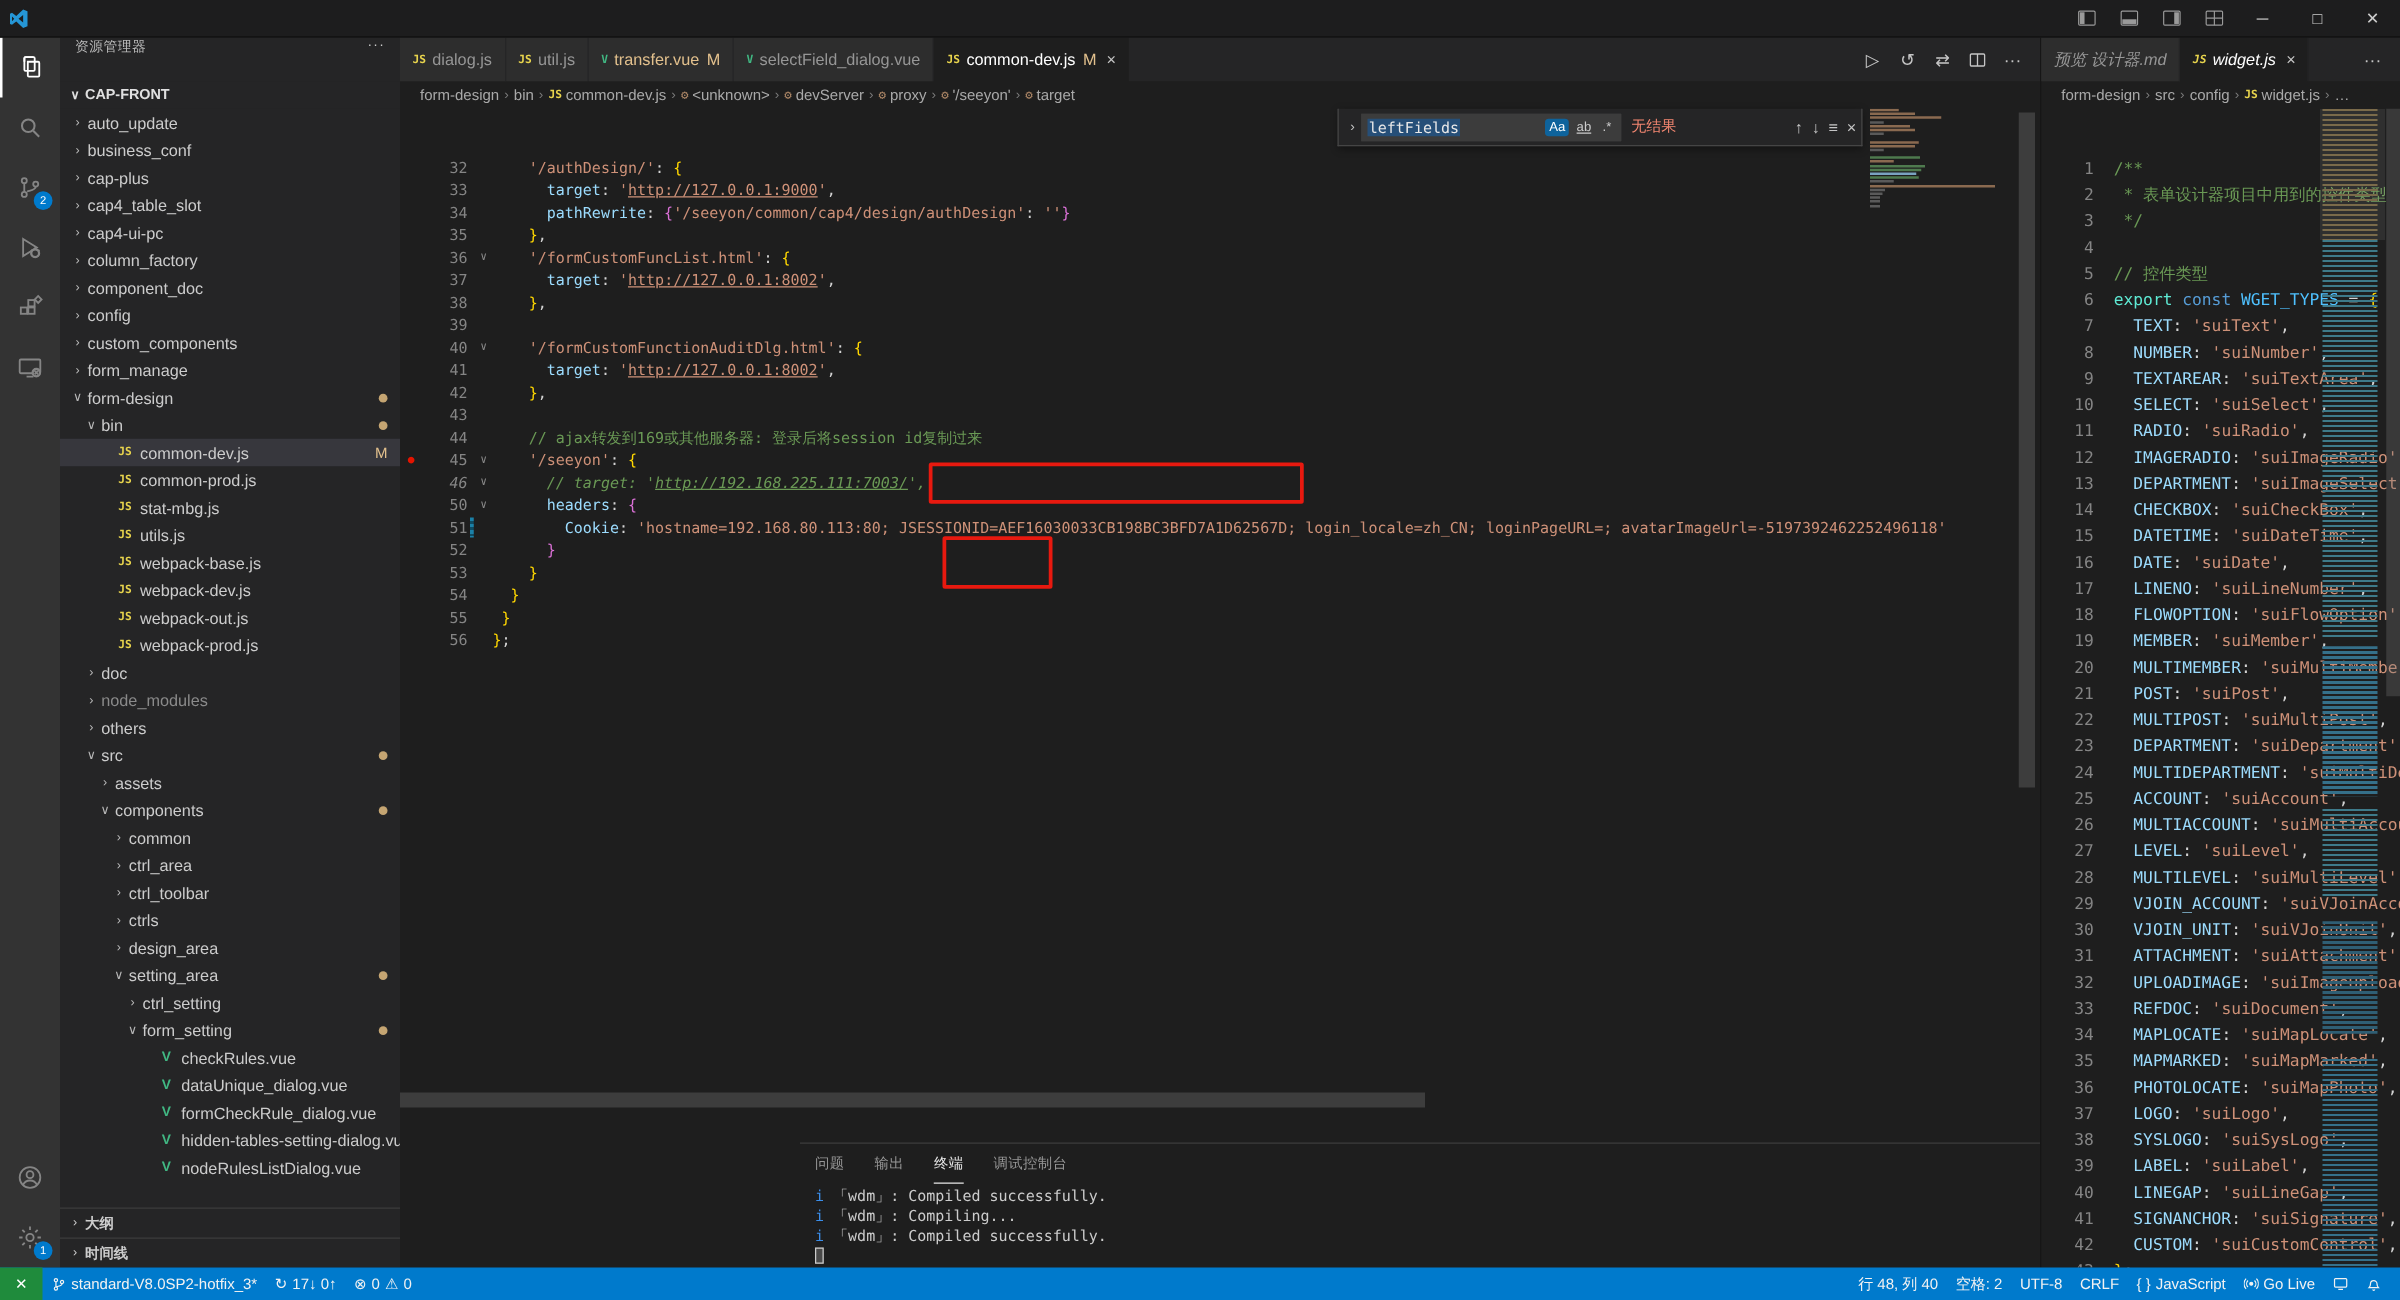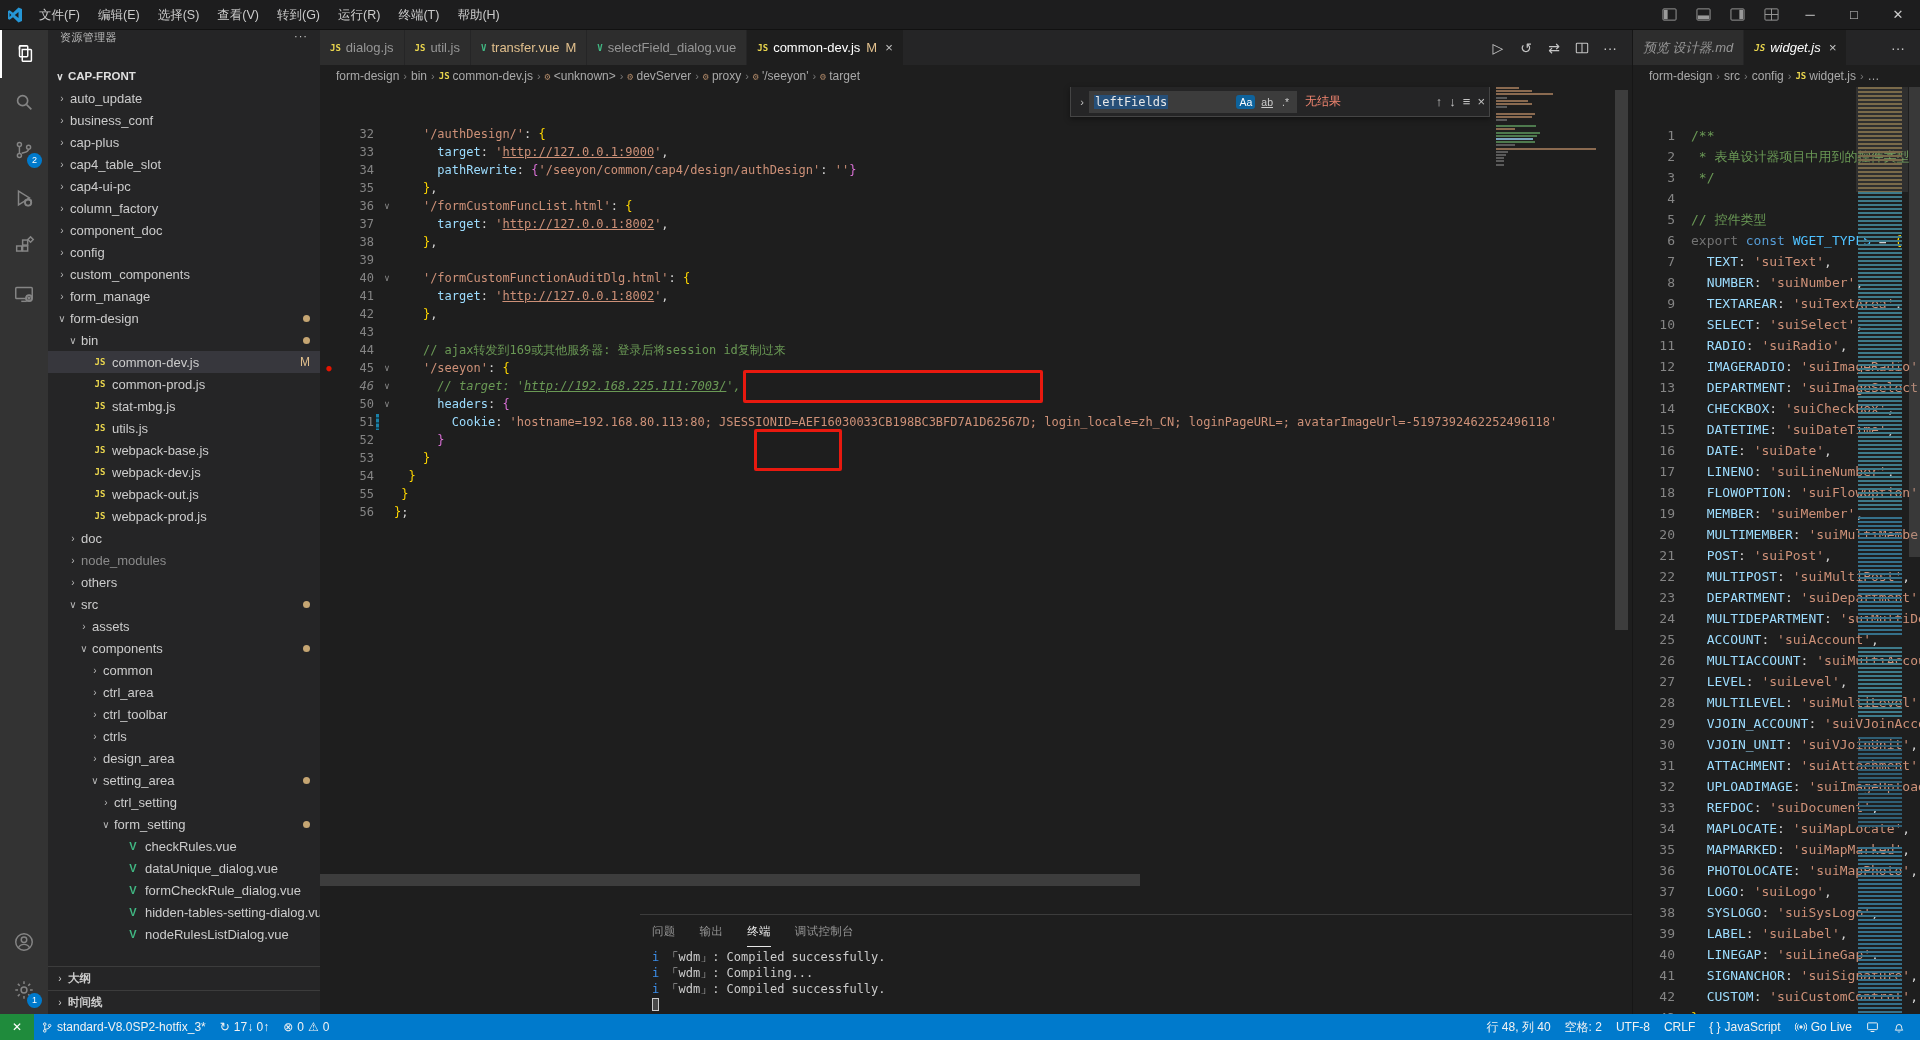--- a/index.html
+++ b/index.html
@@ -77,21 +77,21 @@
   .code-line .g-dirty.mod::before { content:""; position:absolute; left:2px; top:1px; bottom:1px; width:3px;
      background:repeating-linear-gradient(180deg,#1b81a8 0 3px,#0f4c63 3px 5px); }
   .code-line .g-fold { width:14px; flex:none; text-align:center; color:#8a8a8a; font-size:9px; }
   .code-line .ctext { white-space:pre; flex:none; }
   .code-line.cur { border-top:1px solid #323232; border-bottom:1px solid #323232; }
   .code-line.cur .g-ln { color:#c6c6c6; }
   .c-p{color:#d4d4d4} .c-k{color:#9cdcfe} .c-s{color:#ce9178}
   .c-su{color:#ce9178; text-decoration:underline}
   .c-c{color:#6a9955} .c-cu{color:#6a9955; text-decoration:underline}
   .c-b1{color:#ffd700} .c-b2{color:#da70d6}
-  .c-kw1{color:#737373} .c-kw2{color:#569cd6} .c-id{color:#4fc1ff}
+  .c-kw1{color:#5eead4} .c-kw2{color:#569cd6} .c-id{color:#4fc1ff}
 
   
   .rcode-line { height:21px; line-height:21px; display:flex; font-family:"DejaVu Sans Mono",monospace; font-size:13px; }
   .rcode-line .g-ln { width:42px; flex:none; text-align:right; color:#858585; padding-right:0; }
   .rcode-line .gap { width:16px; flex:none; }
   .rcode-line .ctext { white-space:pre; flex:none; }
 
   
   #find-widget { position:absolute; top:57px; right:142px; width:420px; height:30px; background:#252526;
     border:1px solid #454545; border-top:none; display:flex; align-items:center; padding:0 4px; z-index:30;
@@ -139,30 +139,20 @@
 </style>
 </head>
 <body>
 
 <div id="titlebar">
   <div id="vscode-logo">
     <svg width="16" height="16" viewBox="0 0 16 16">
         <path fill="#2596d6" d="M11.5 0.6 6 5.8 2.6 3.2 1 3.9v8.2l1.6.7L6 10.2l5.5 5.2 3.5-1.5v-11.8zM2.6 9.9V6.1L4.4 8zM11.5 11 7.8 8l3.7-3z"></path>
       </svg>
   </div>
-  <div id="menubar" style="display: flex;">
-      <span class="menu-item">文件(F)</span>
-      <span class="menu-item">编辑(E)</span>
-      <span class="menu-item">选择(S)</span>
-      <span class="menu-item">查看(V)</span>
-      <span class="menu-item">转到(G)</span>
-      <span class="menu-item">运行(R)</span>
-      <span class="menu-item">终端(T)</span>
-      <span class="menu-item">帮助(H)</span>
-    </div>
   <div id="titlebar-right">
     <span class="tb-icon">
         <svg width="15" height="15" viewBox="0 0 16 16">
           <rect x="1" y="2" width="14" height="12" rx="1" fill="none" stroke="#b0b0b0"></rect>
           <rect x="2" y="3" width="4" height="10" fill="#b0b0b0"></rect>
         </svg>
       </span>
     <span class="tb-icon">
         <svg width="15" height="15" viewBox="0 0 16 16">
           <rect x="1" y="2" width="14" height="12" rx="1" fill="none" stroke="#b0b0b0"></rect>

